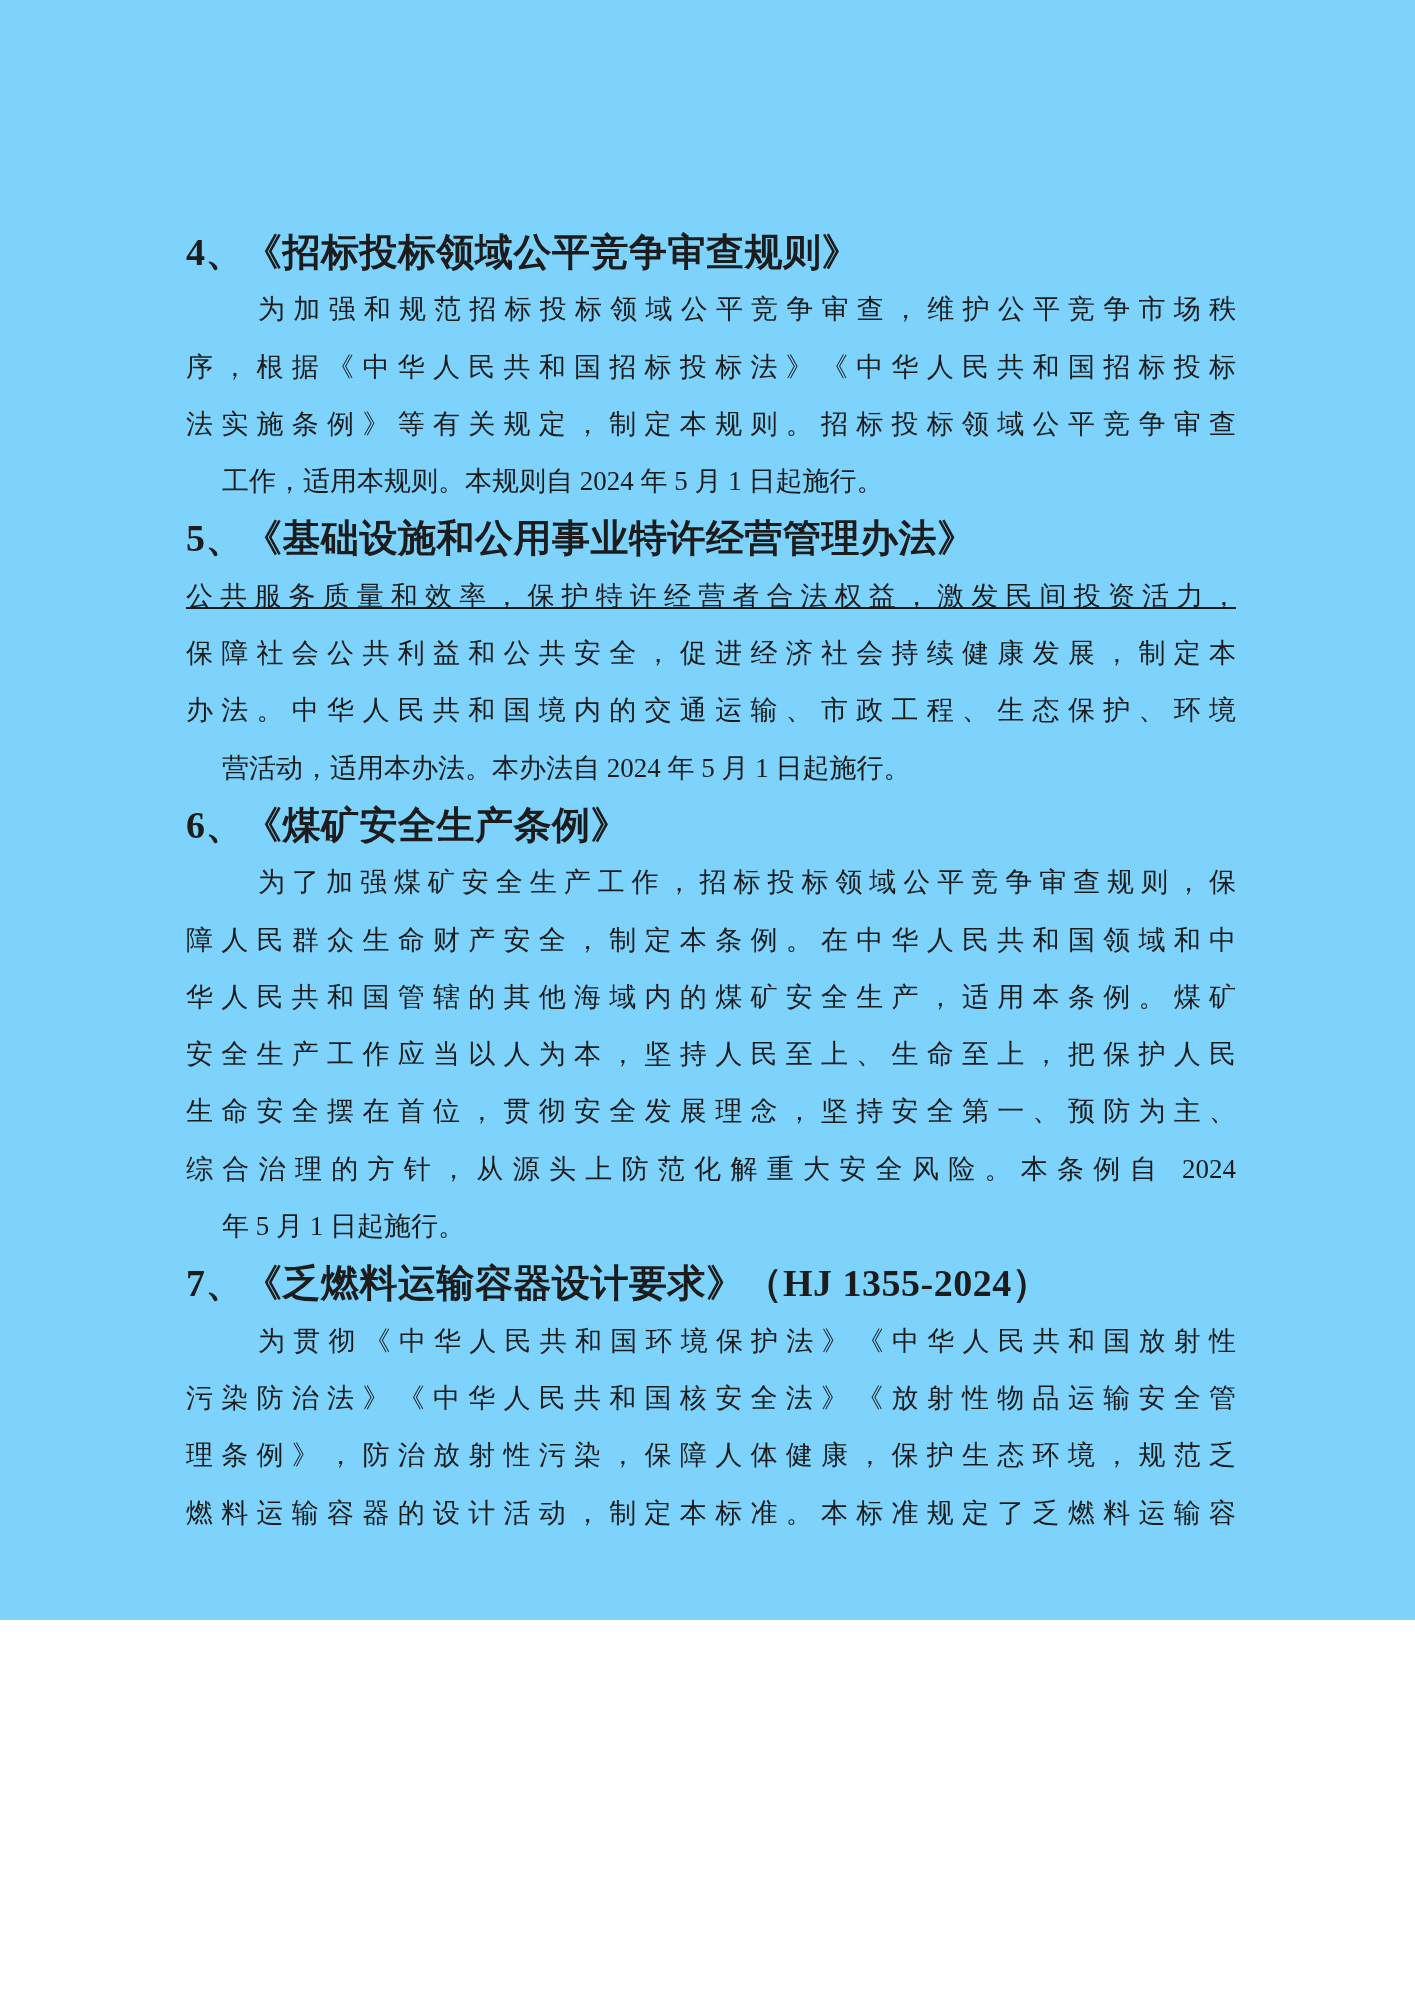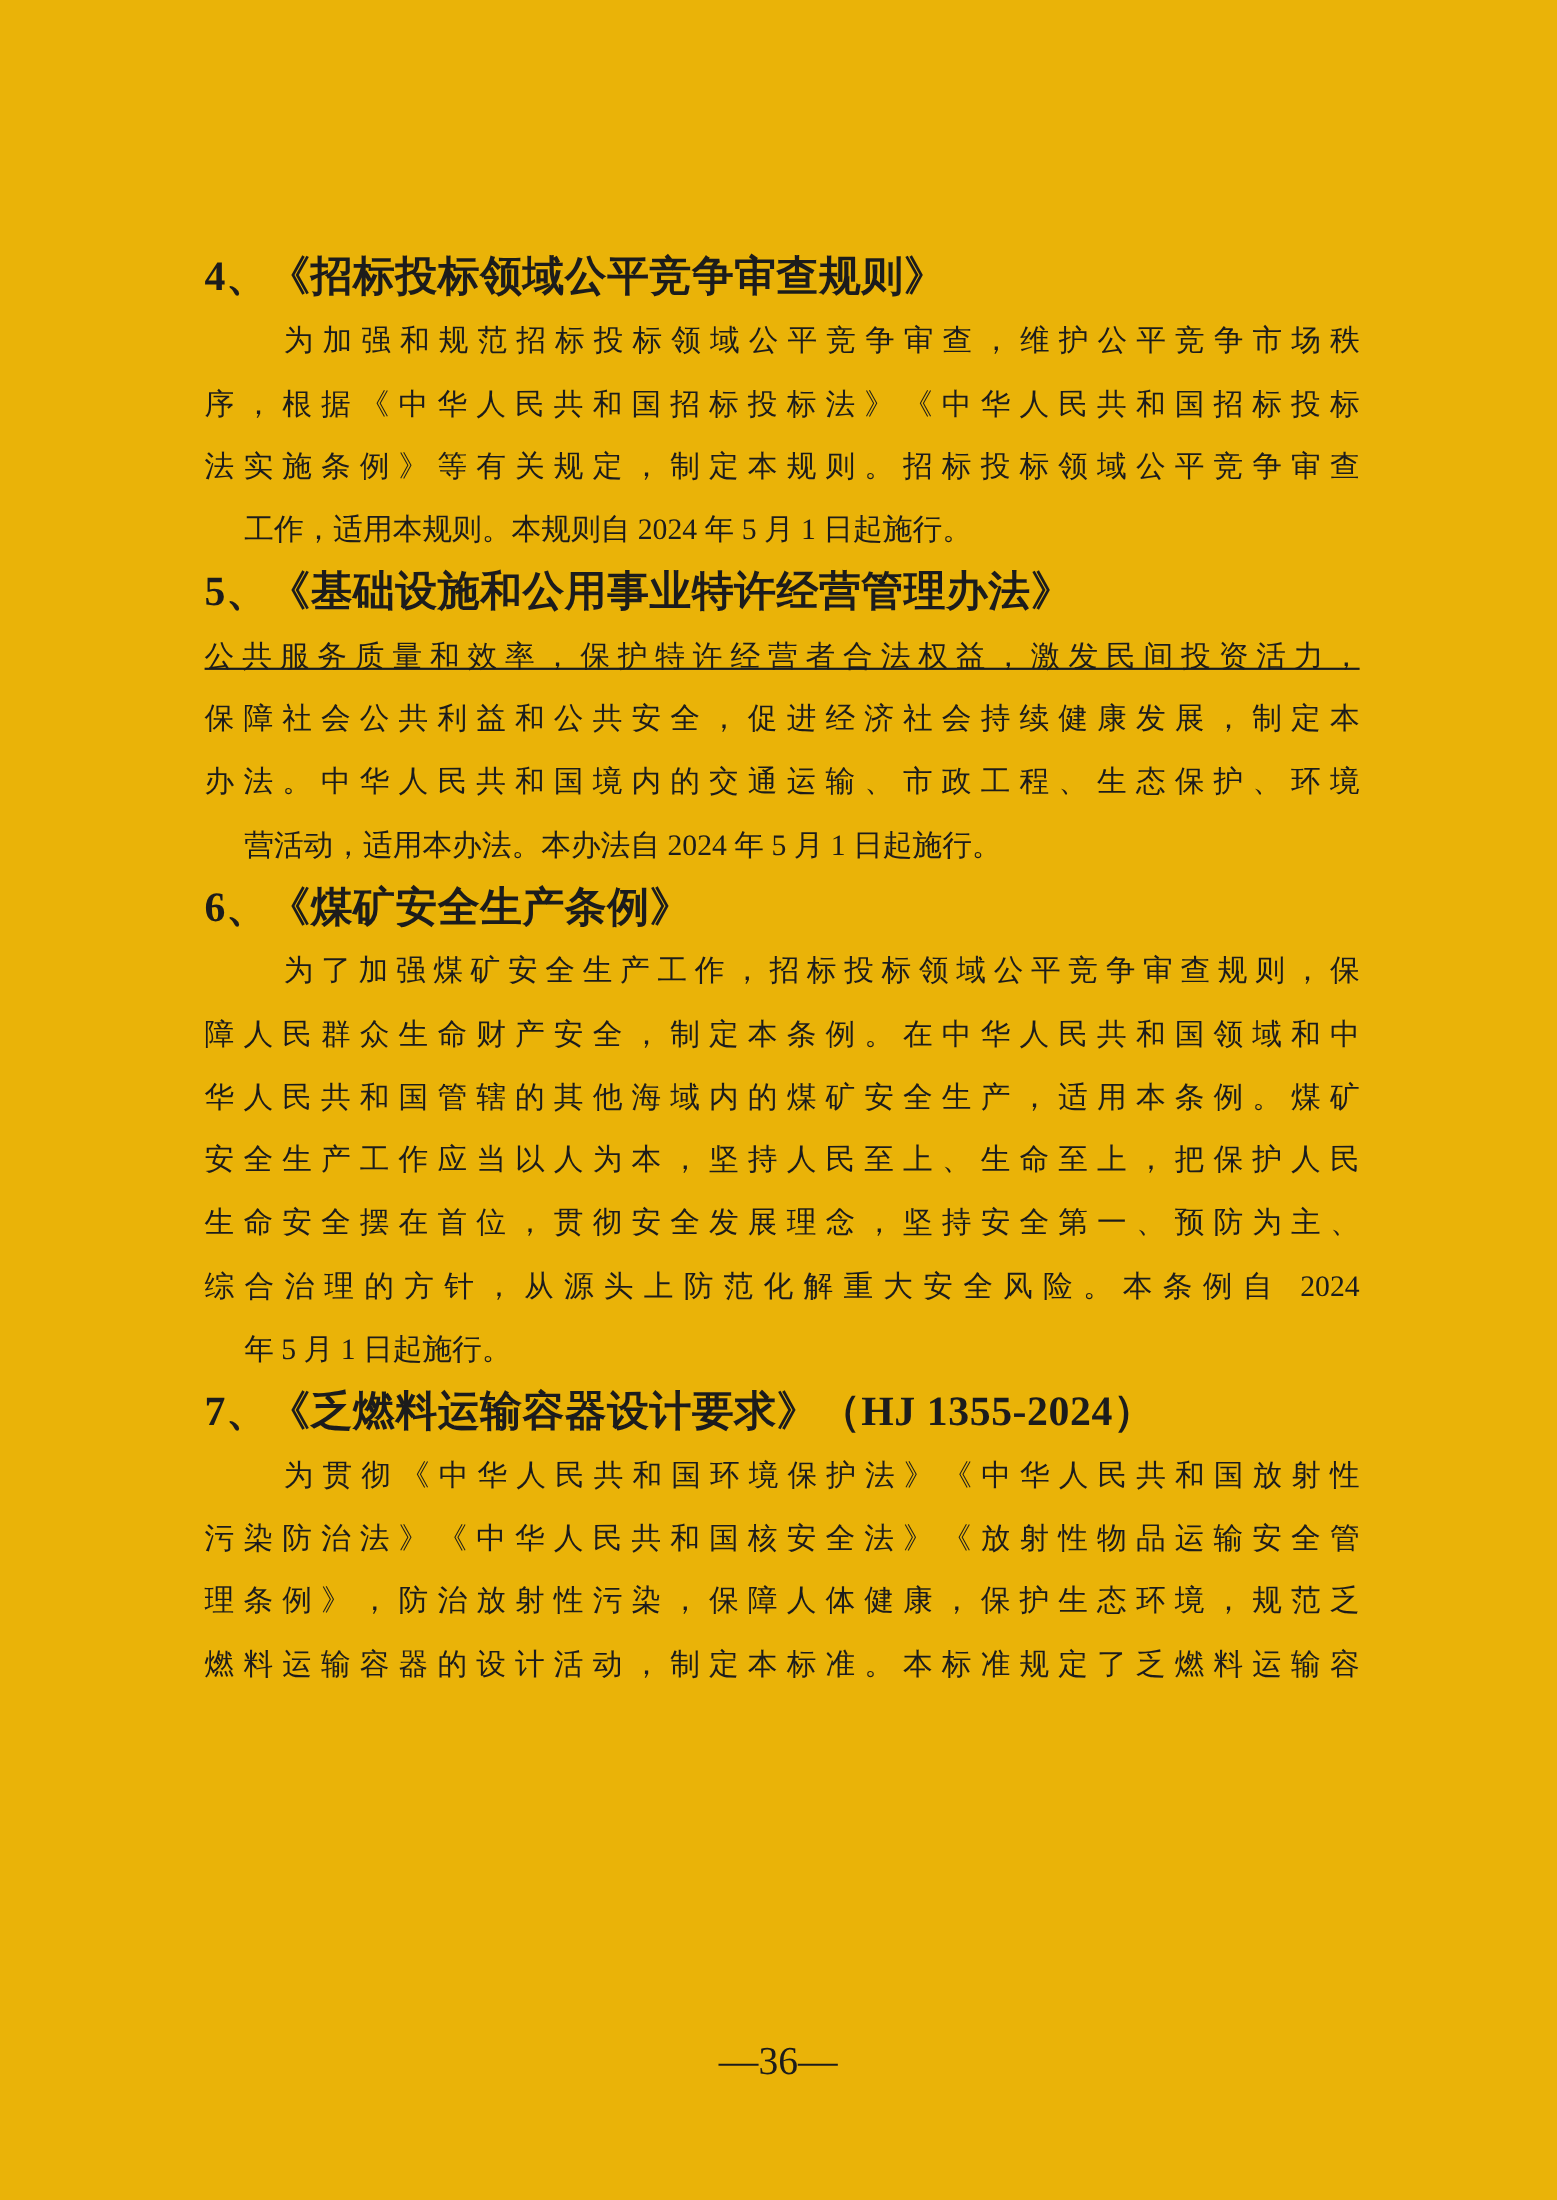--- a/index.html
+++ b/index.html
@@ -3,22 +3,22 @@
 <meta charset="utf-8">
 <style>
   html, body {
     margin: 0;
     padding: 0;
     background: #ffffff;
   }
   .page {
     position: relative;
     width: 1415px;
-    height: 2000px;
-    background: #eab308;
+    height: 1620px;
+    background: #7dd3fc;
     color: #1c1c1c;
     font-family: "Liberation Serif", "DejaVu Serif", serif;
     overflow: hidden;
   }
   .content {
     position: absolute;
     left: 186px;
     top: 224px;
     width: 1050px;
   }

